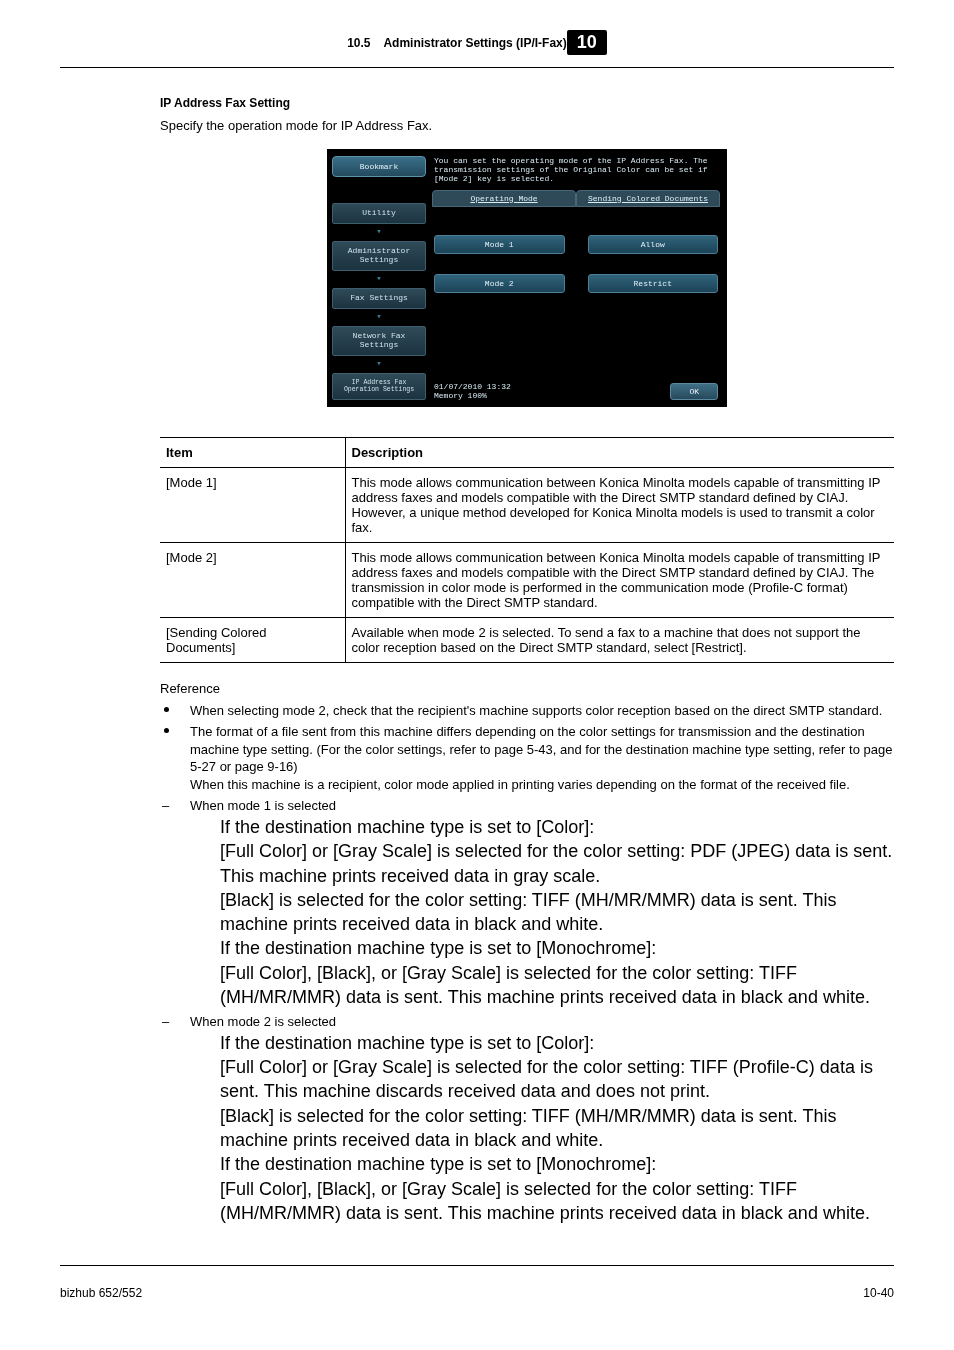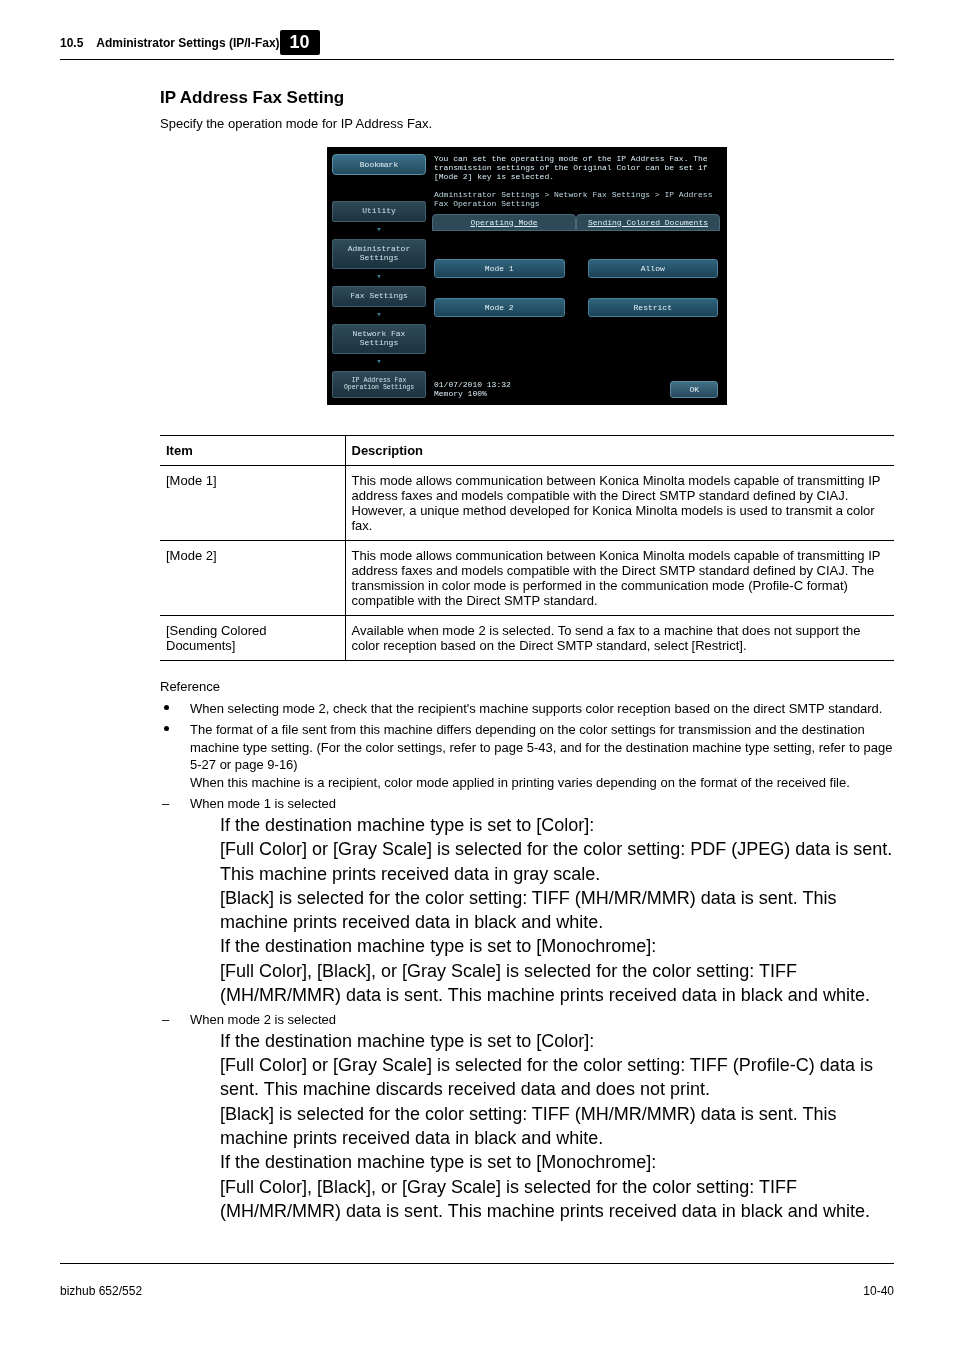--- a/index.html
+++ b/index.html
@@ -7,37 +7,37 @@
     font-family: Arial, Helvetica, sans-serif;
     font-size: 13px;
     color: #000;
     background: #fff;
     width: 954px;
     margin: 0 auto;
     padding: 30px 60px 40px 60px;
   }
   .header-line {
     border-bottom: 1px solid #000;
-    padding-bottom: 4px;
+    padding-bottom: 12px;
     display: flex;
-    justify-content: flex-start;
+    justify-content: center;
     align-items: center;
     margin-bottom: 28px;
   }
   .header-left { font-weight: bold; font-size: 12px; }
   .header-right {
     background: #000;
     color: #fff;
     font-weight: bold;
     font-size: 18px;
     padding: 2px 10px;
     border-radius: 2px;
   }
   .content { padding-left: 100px; }
-  h2 { font-size: 17px; font-weight: bold; margin-bottom: 8px; }
+  h2 { font-size: 12px; font-weight: bold; margin-bottom: 8px; }
   .intro { font-size: 13px; margin-bottom: 16px; }
 
   
   .device {
     width: 400px;
     margin: 0 auto 30px auto;
     font-family: "Courier New", monospace;
     font-size: 8px;
     color: #d8ecf5;
     background: #000;
@@ -166,21 +166,20 @@
         <div class="crumb-btn">Administrator Settings</div>
         <div class="crumb-arrow">▾</div>
         <div class="crumb-btn">Fax Settings</div>
         <div class="crumb-arrow">▾</div>
         <div class="crumb-btn">Network Fax Settings</div>
         <div class="crumb-arrow">▾</div>
         <div class="crumb-btn" style="font-size:6.5px">IP Address Fax Operation Settings</div>
       </div>
       <div class="device-right">
         <div class="dev-help">You can set the operating mode of the IP Address Fax. The transmission settings of the Original Color can be set if [Mode 2] key is selected.</div>
-        <div class="dev-path">Administrator Settings &gt; Network Fax Settings &gt; IP Address Fax Operation Settings</div>
         <div class="dev-tabs">
           <div class="dev-tab">Operating Mode</div>
           <div class="dev-tab">Sending Colored Documents</div>
         </div>
         <div class="dev-body">
           <div class="dev-col">
             <div class="dev-opt">Mode 1</div>
             <div class="dev-opt">Mode 2</div>
           </div>
           <div class="dev-col">

